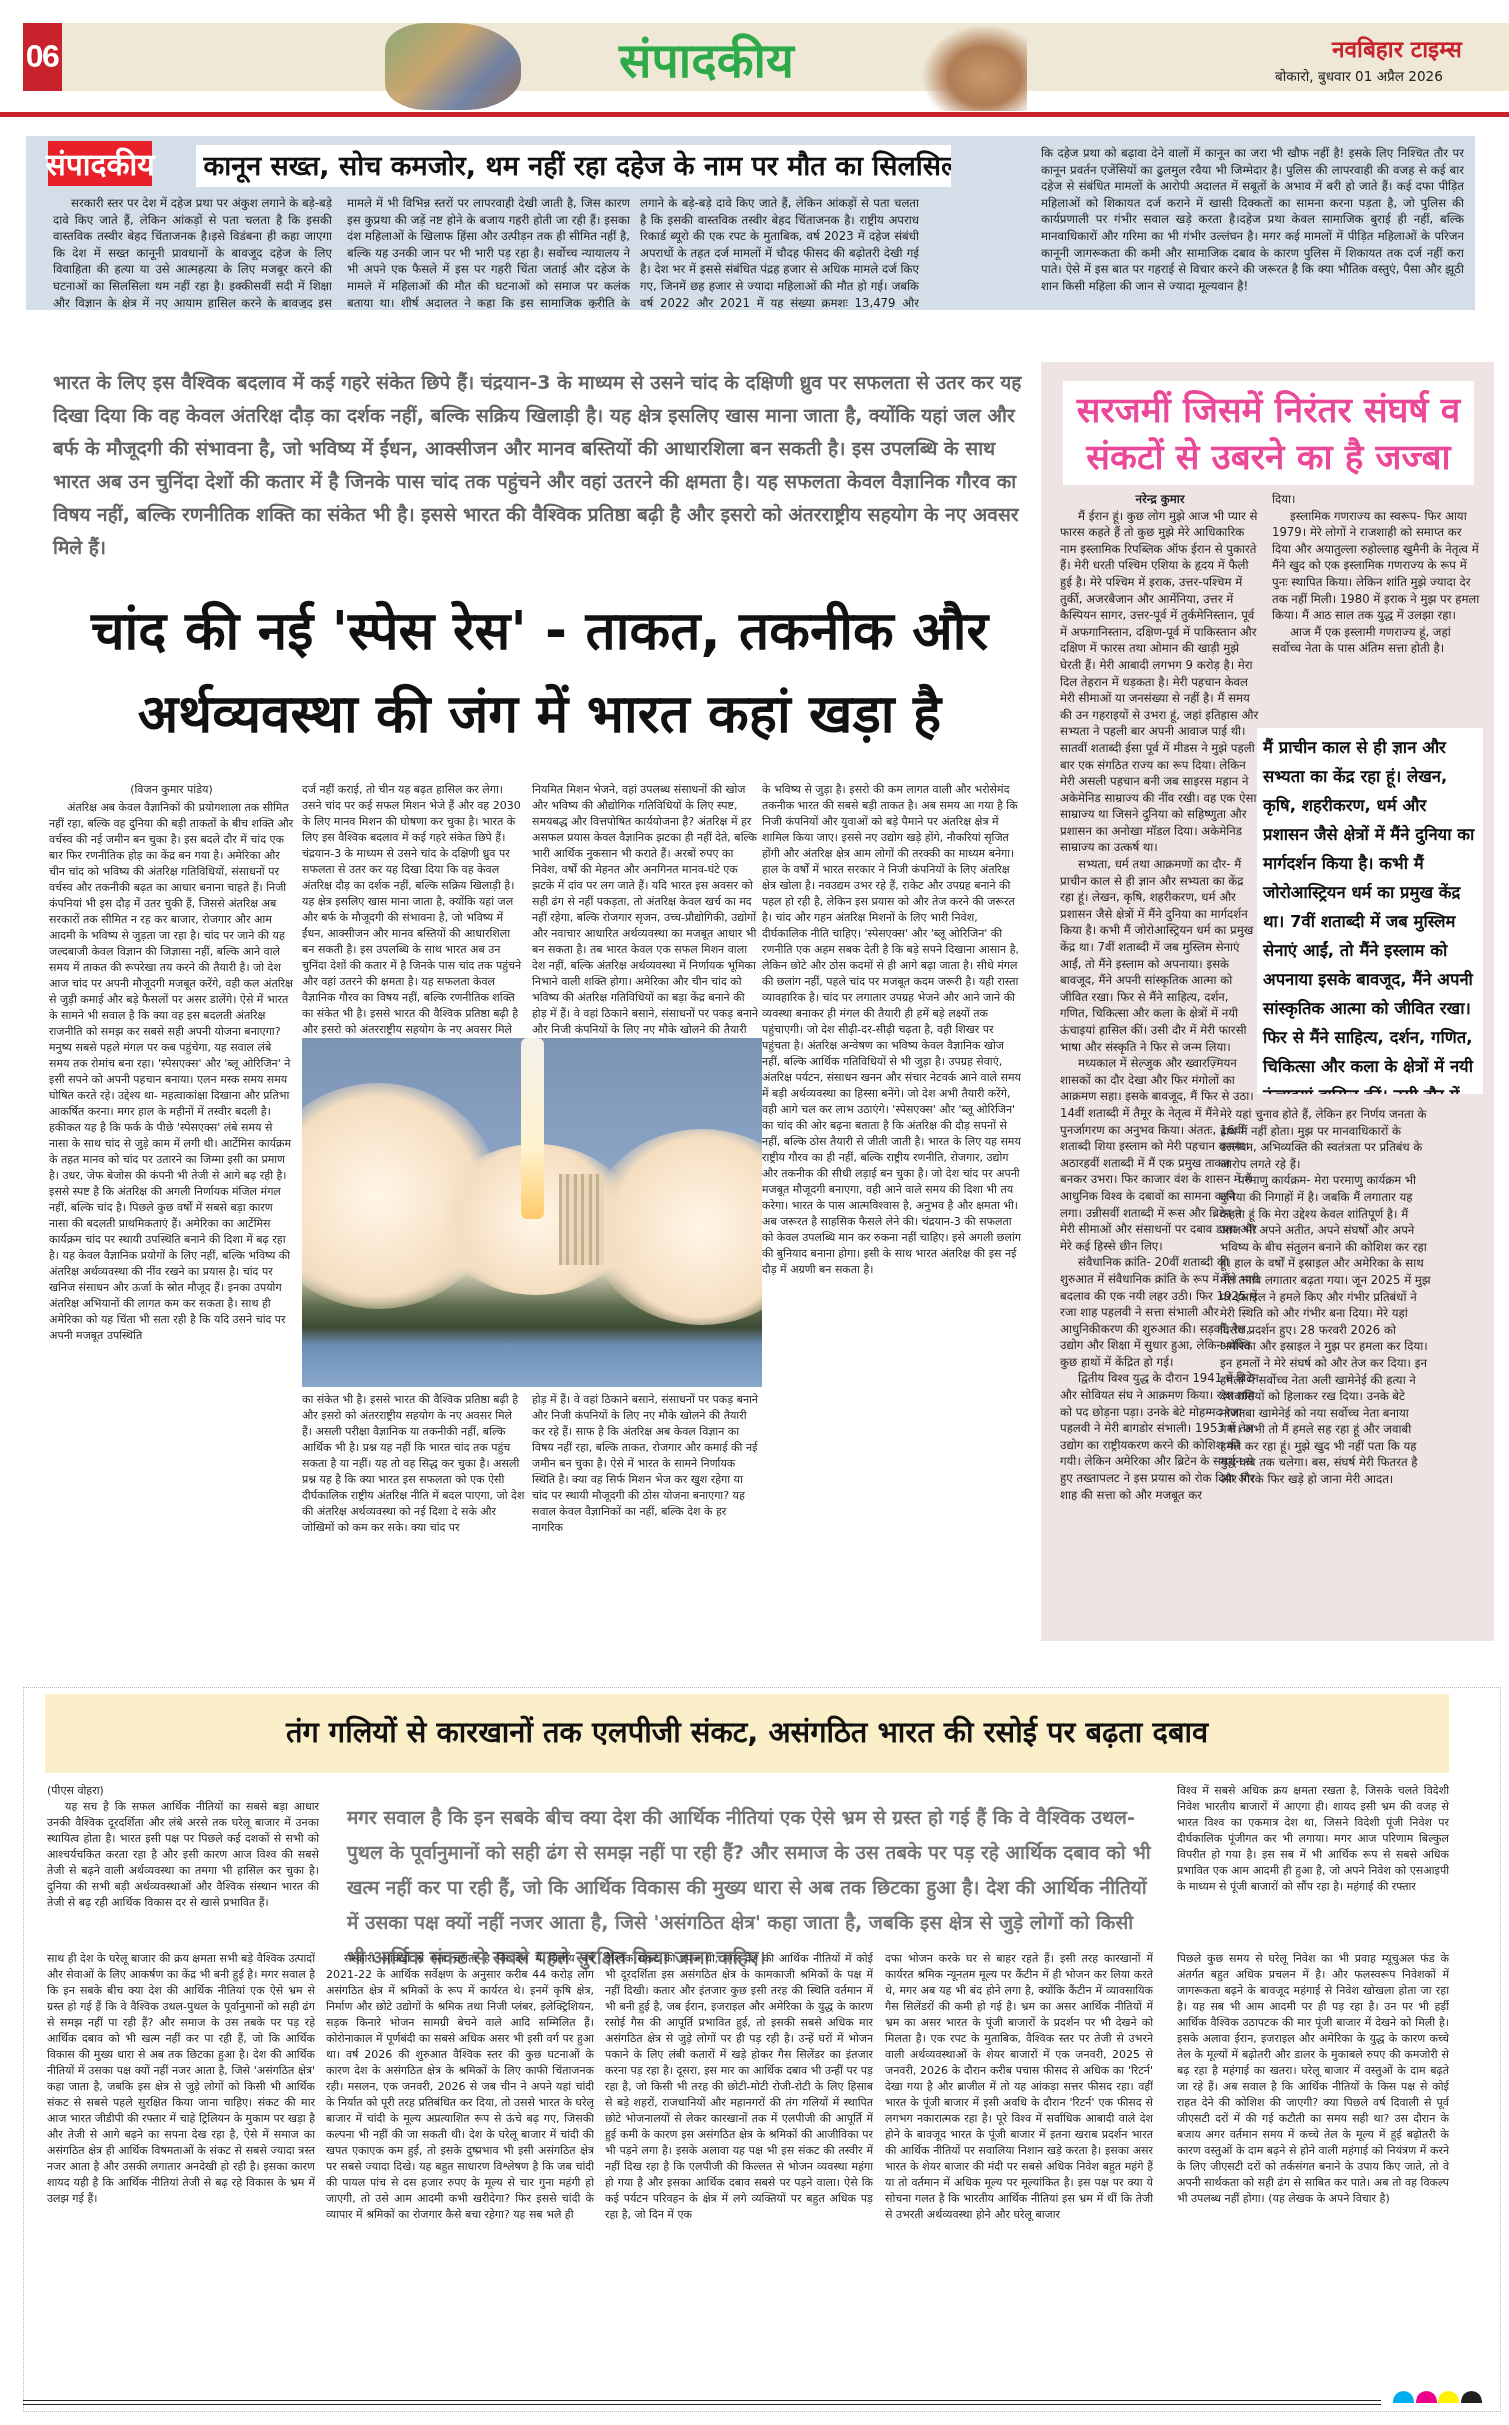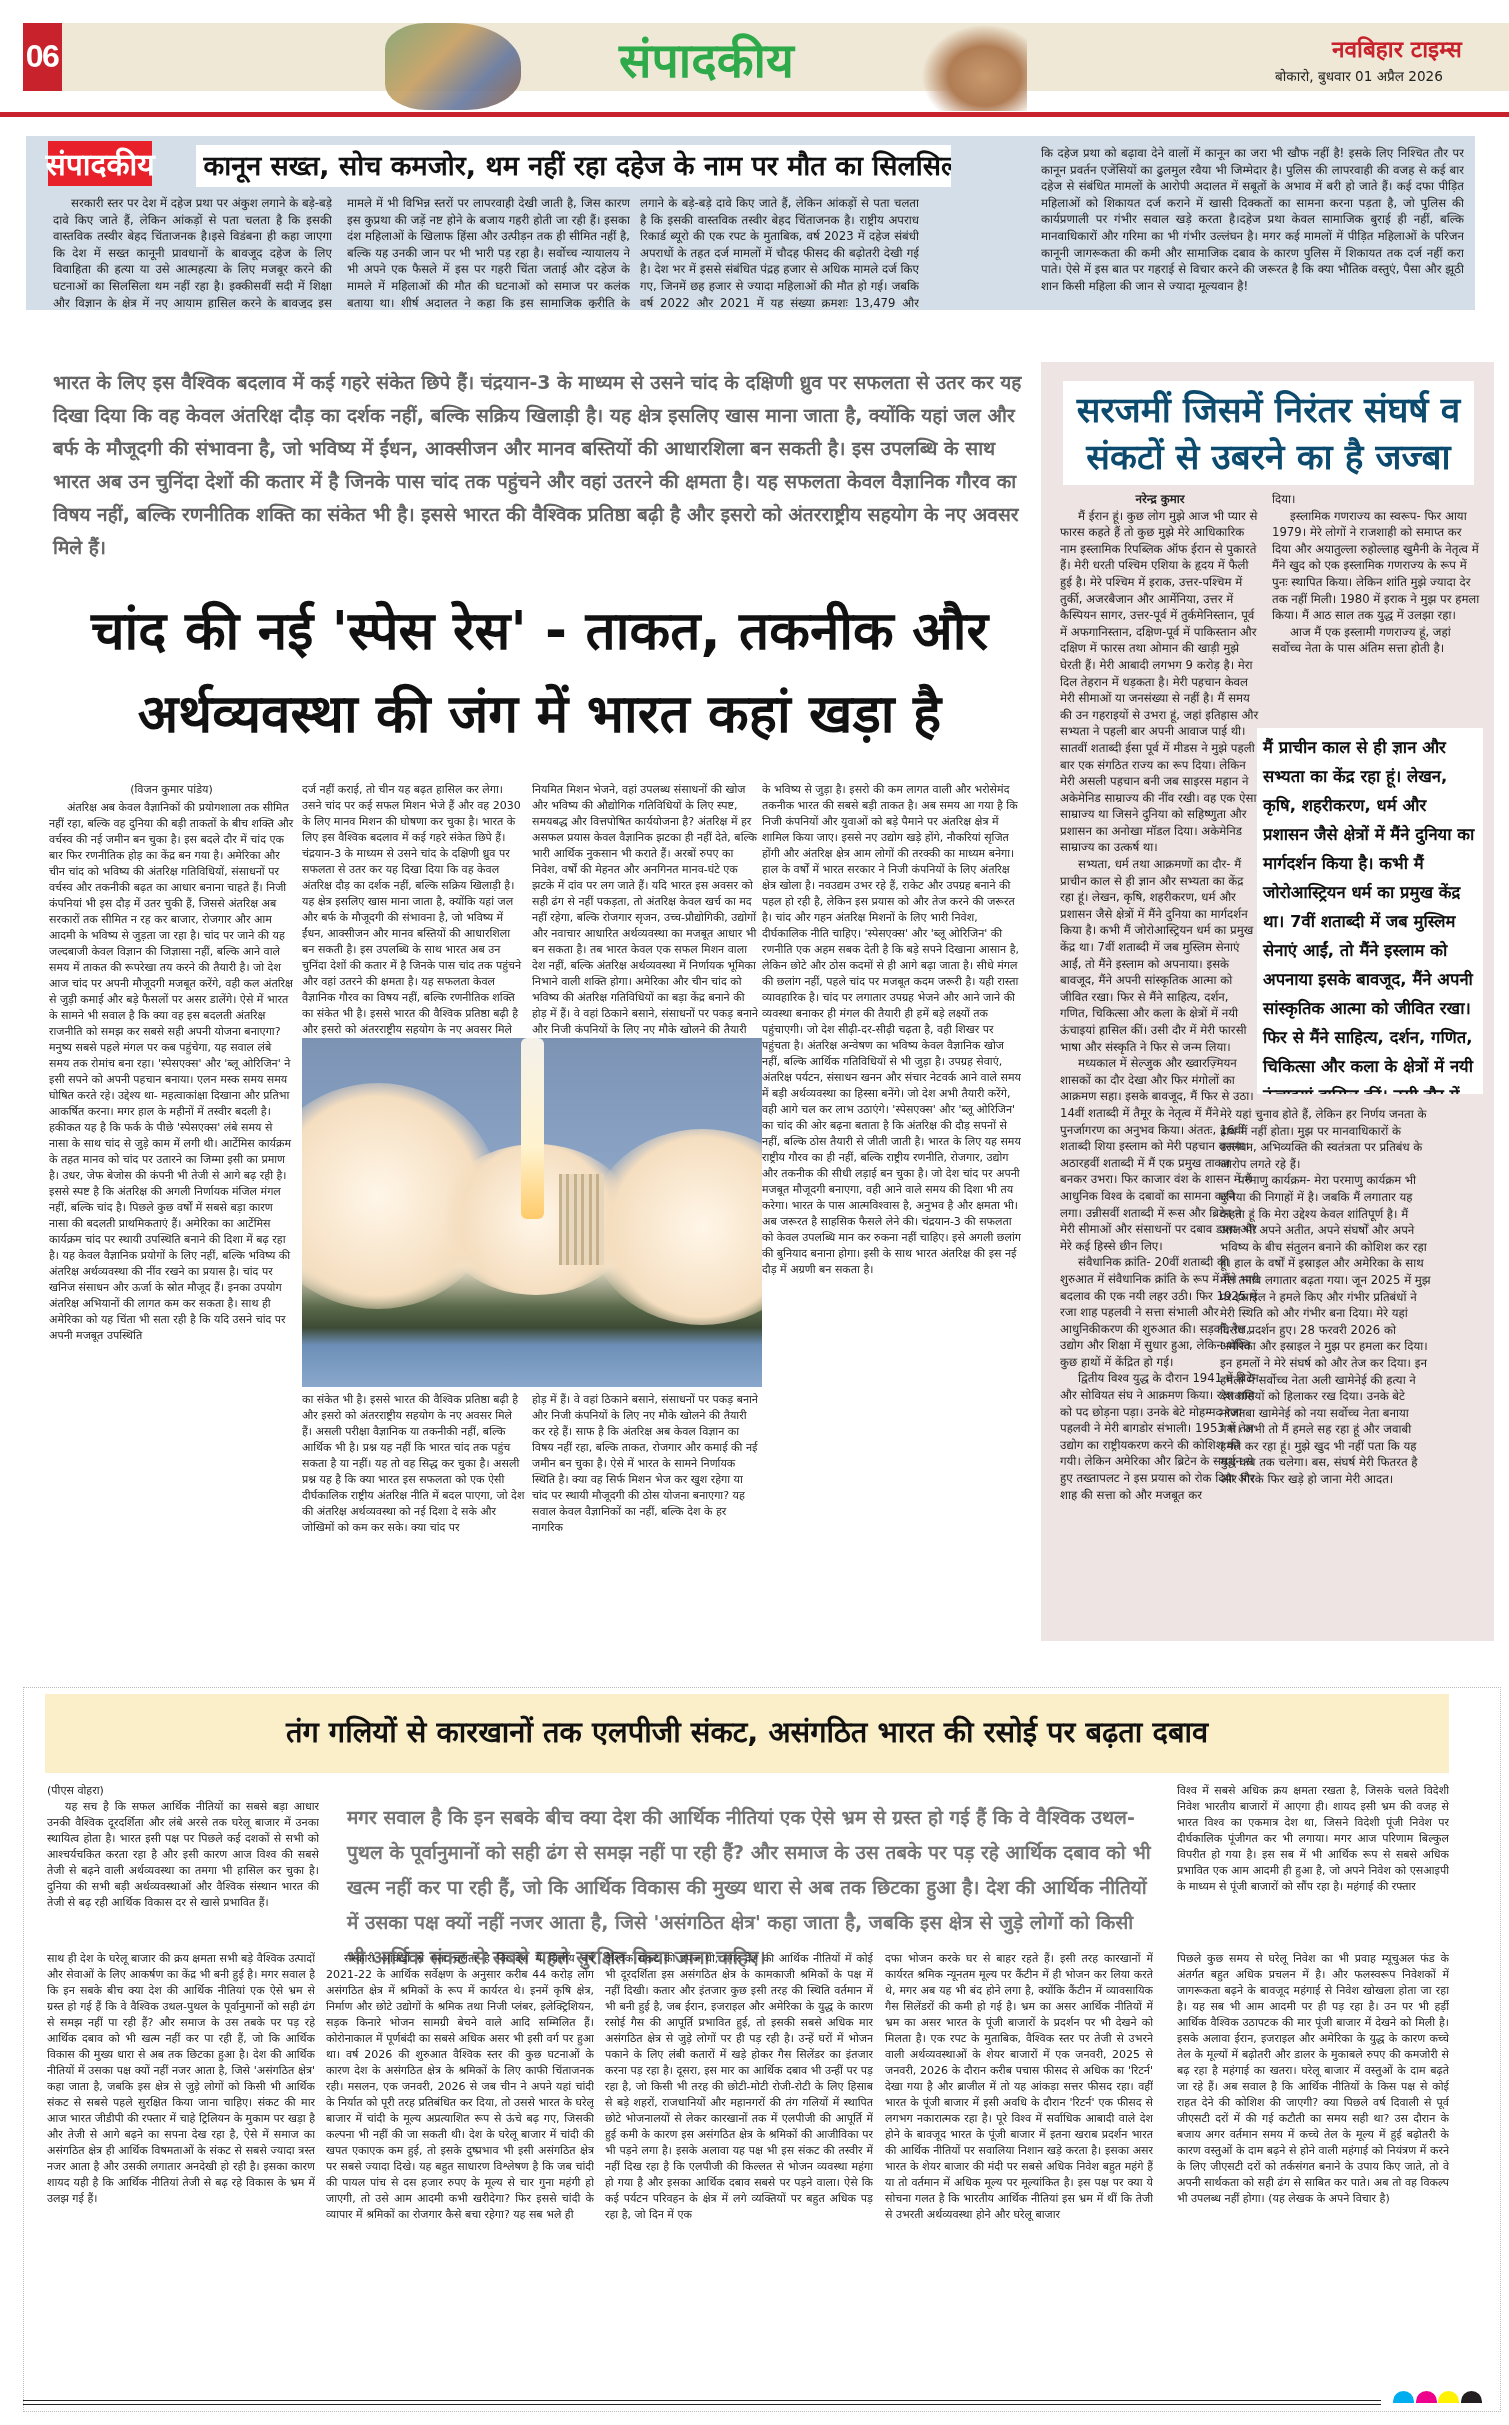--- a/index.html
+++ b/index.html
@@ -20,21 +20,21 @@
   .ed-box { left: 26.4px; top: 136px; width: 1449px; height: 174px; background: #d4dee8; }
   .ed-label { left: 48px; top: 141px; width: 104px; height: 45px; background: #e8202a; color: #fff; font-weight: bold; font-size: 30px; display: flex; align-items: center; justify-content: center; }
   .ed-headline { left: 196px; top: 145px; width: 755px; height: 42px; background: #fff; font-weight: bold; font-size: 27px; line-height: 42px; padding-left: 7.5px; color: #111; white-space: nowrap; overflow: hidden; }
   .ed-col { font-size: 11.7px; line-height: 16.6px; color: #222; text-align: justify; overflow: hidden; }
 
   
   .intro { left: 53px; top: 366px; width: 981px; color: #666; font-weight: bold; font-size: 19px; line-height: 33px; }
 
   
   .iran-box { left: 1041px; top: 362px; width: 453px; height: 1279px; background: #efe4e4; }
-  .iran-headline { left: 1063px; top: 381px; width: 411px; height: 104px; background: #fff; font-weight: bold; font-size: 35px; line-height: 47px; text-align: center; color: #0c4a6e; padding-top: 6px; }
+  .iran-headline { left: 1063px; top: 381px; width: 411px; height: 104px; background: #fff; font-weight: bold; font-size: 35px; line-height: 47px; text-align: center; color: #ec4899; padding-top: 6px; }
   .iran-col { font-size: 11.7px; line-height: 16.6px; color: #222; overflow: hidden; }
   .iran-col .author { text-align: center; font-weight: bold; }
   .pullquote { left: 1257px; top: 728px; width: 226px; height: 366px; background: #fff; font-weight: bold; font-size: 16.6px; line-height: 29px; color: #111; padding: 4.5px 6px; overflow: hidden; }
 
   
   .space-headline { left: 45px; top: 589px; width: 989px; font-weight: bold; font-size: 53px; line-height: 83px; text-align: center; color: #111; }
   .space-col { font-size: 11px; line-height: 16px; color: #222; overflow: hidden; }
   .rocket-img { left: 302px; top: 1038px; width: 460px; height: 349px; background: linear-gradient(180deg,#7c93b4 0%,#8aa3c4 35%,#d9c3a3 55%,#f2e6d2 65%,#5a6a4a 77%,#3d4a35 83%,#6d8fb7 88%,#8aa8cc 100%); overflow: hidden; }
   .rocket-plume { position: absolute; left: 219px; top: 0; width: 22.6px; height: 181px; background: linear-gradient(180deg,#f4f1ea 0%,#fff3cf 60%,#ffcb6b 100%); border-radius: 6px; }
   .cloud { position: absolute; border-radius: 50%; background: radial-gradient(circle,#fff6e8 0%,#f5dec0 60%,rgba(245,222,192,0) 75%); }

